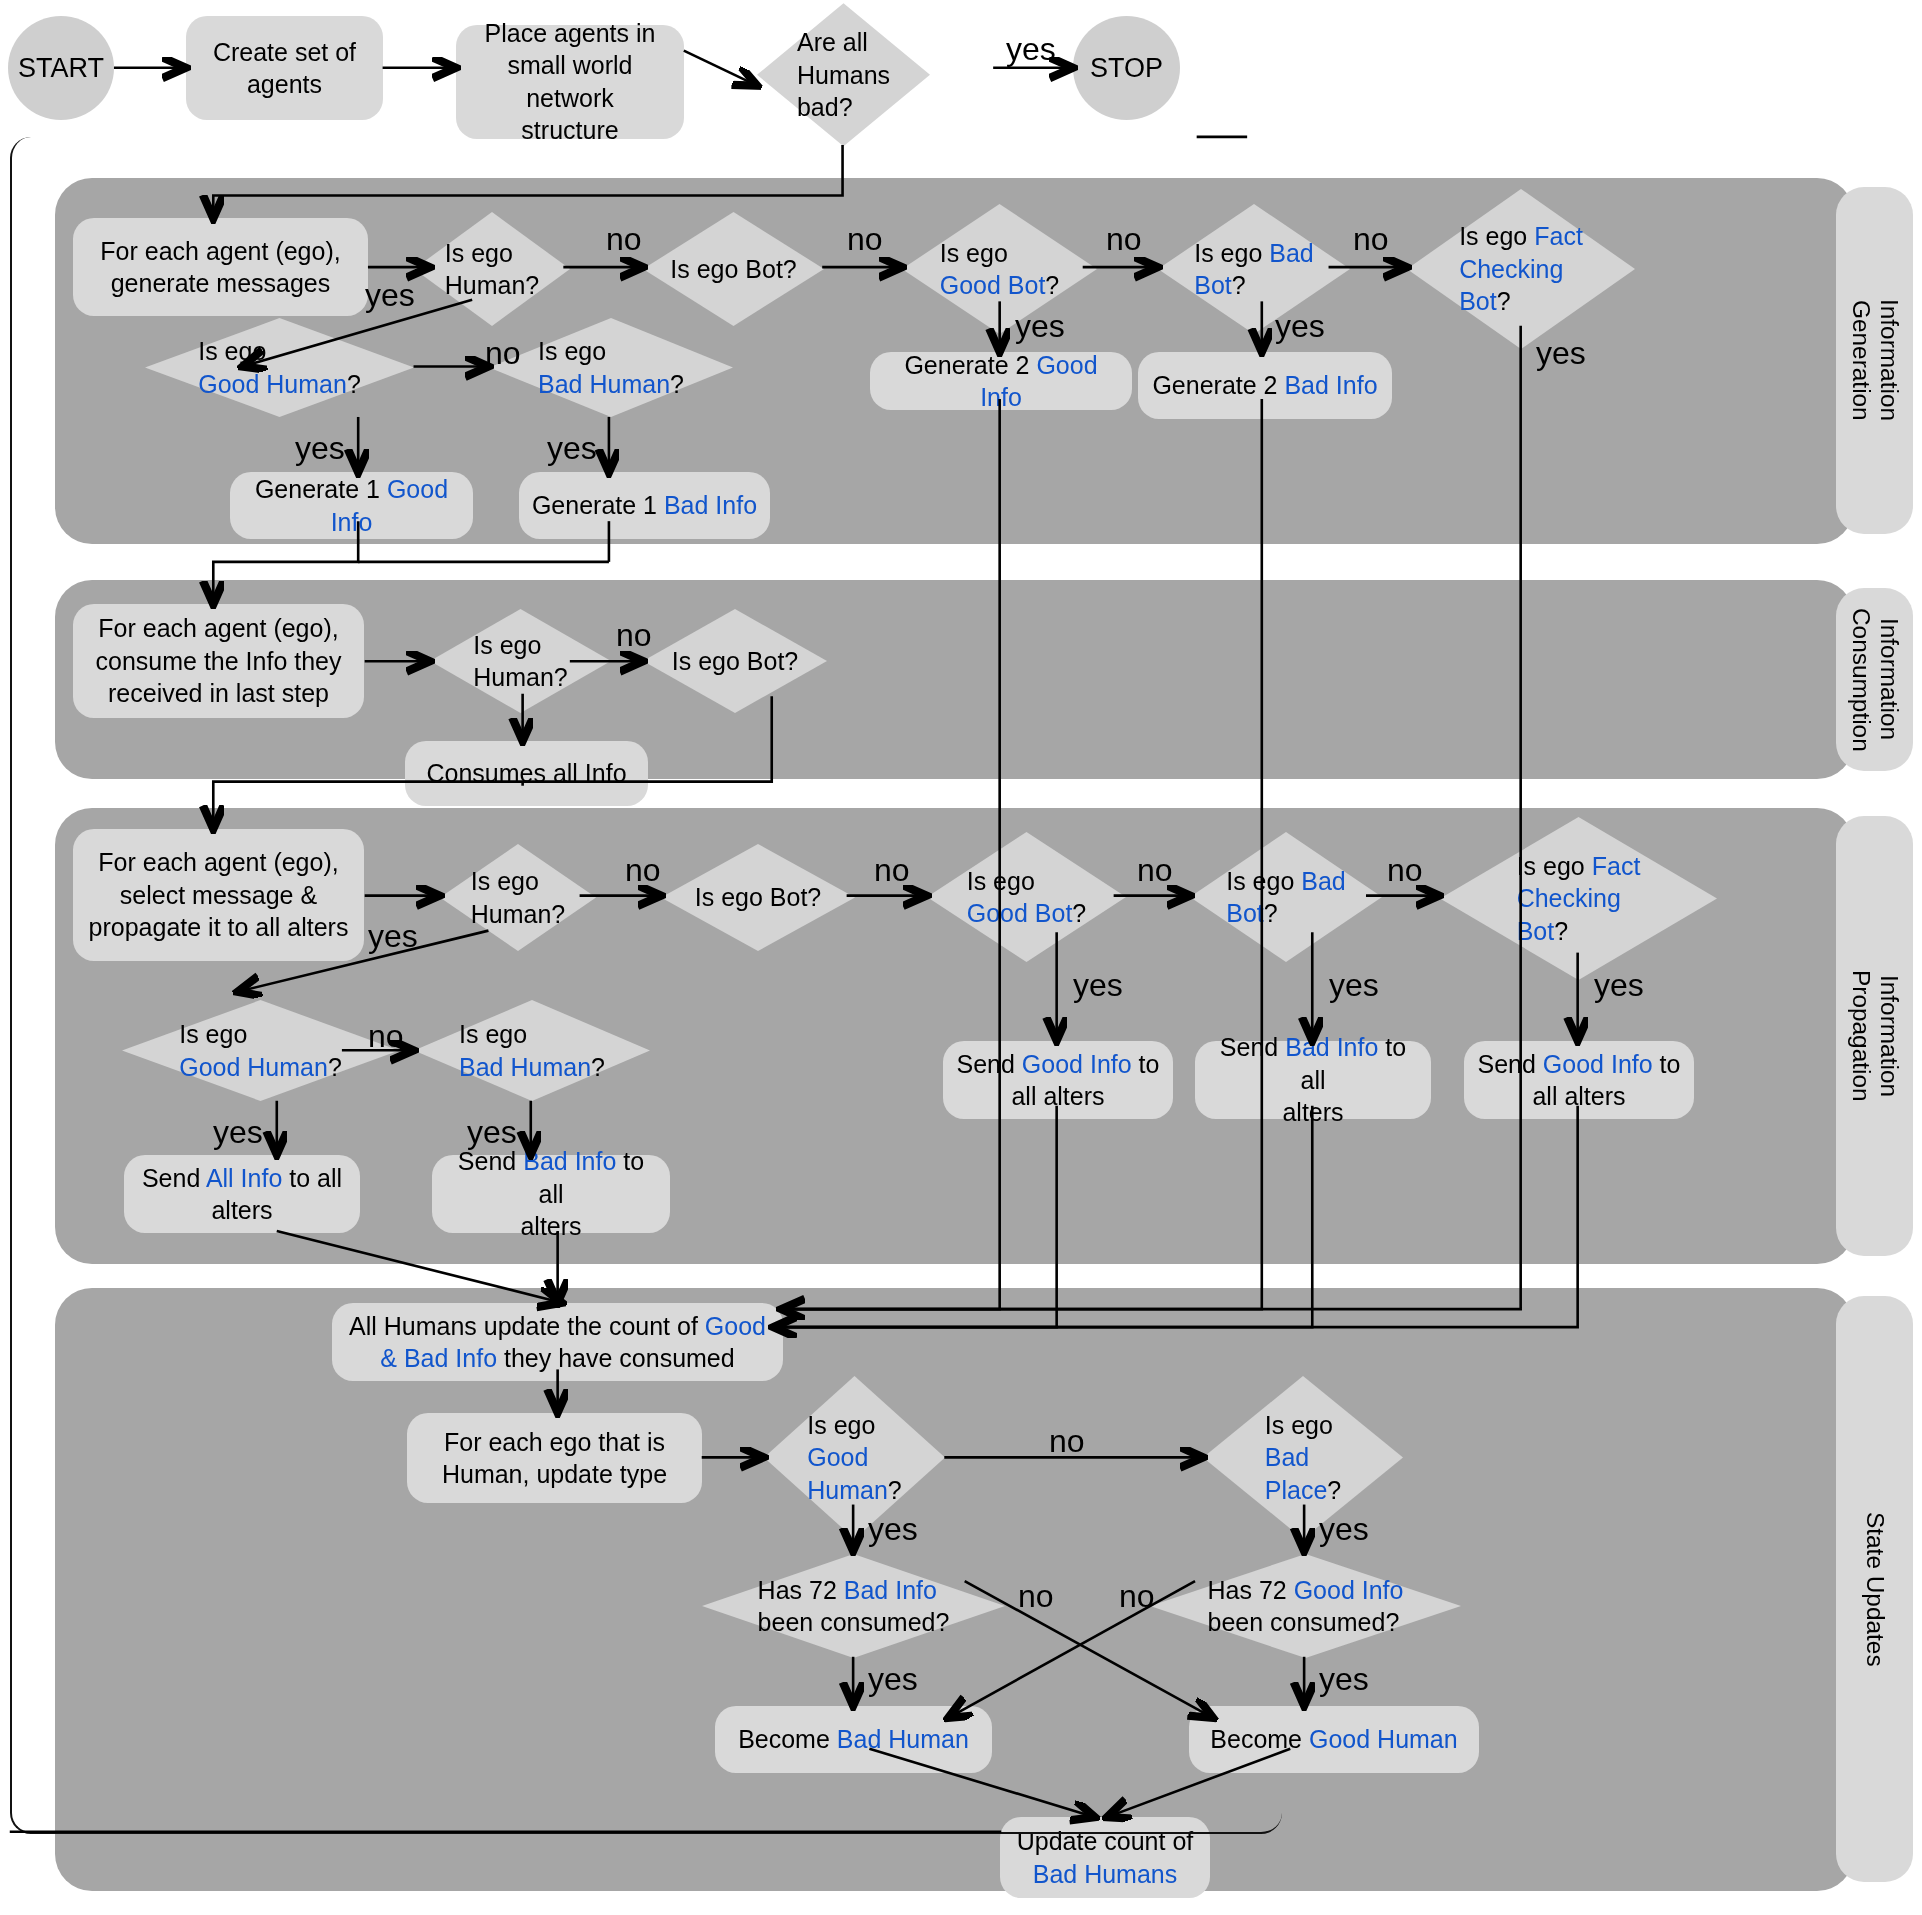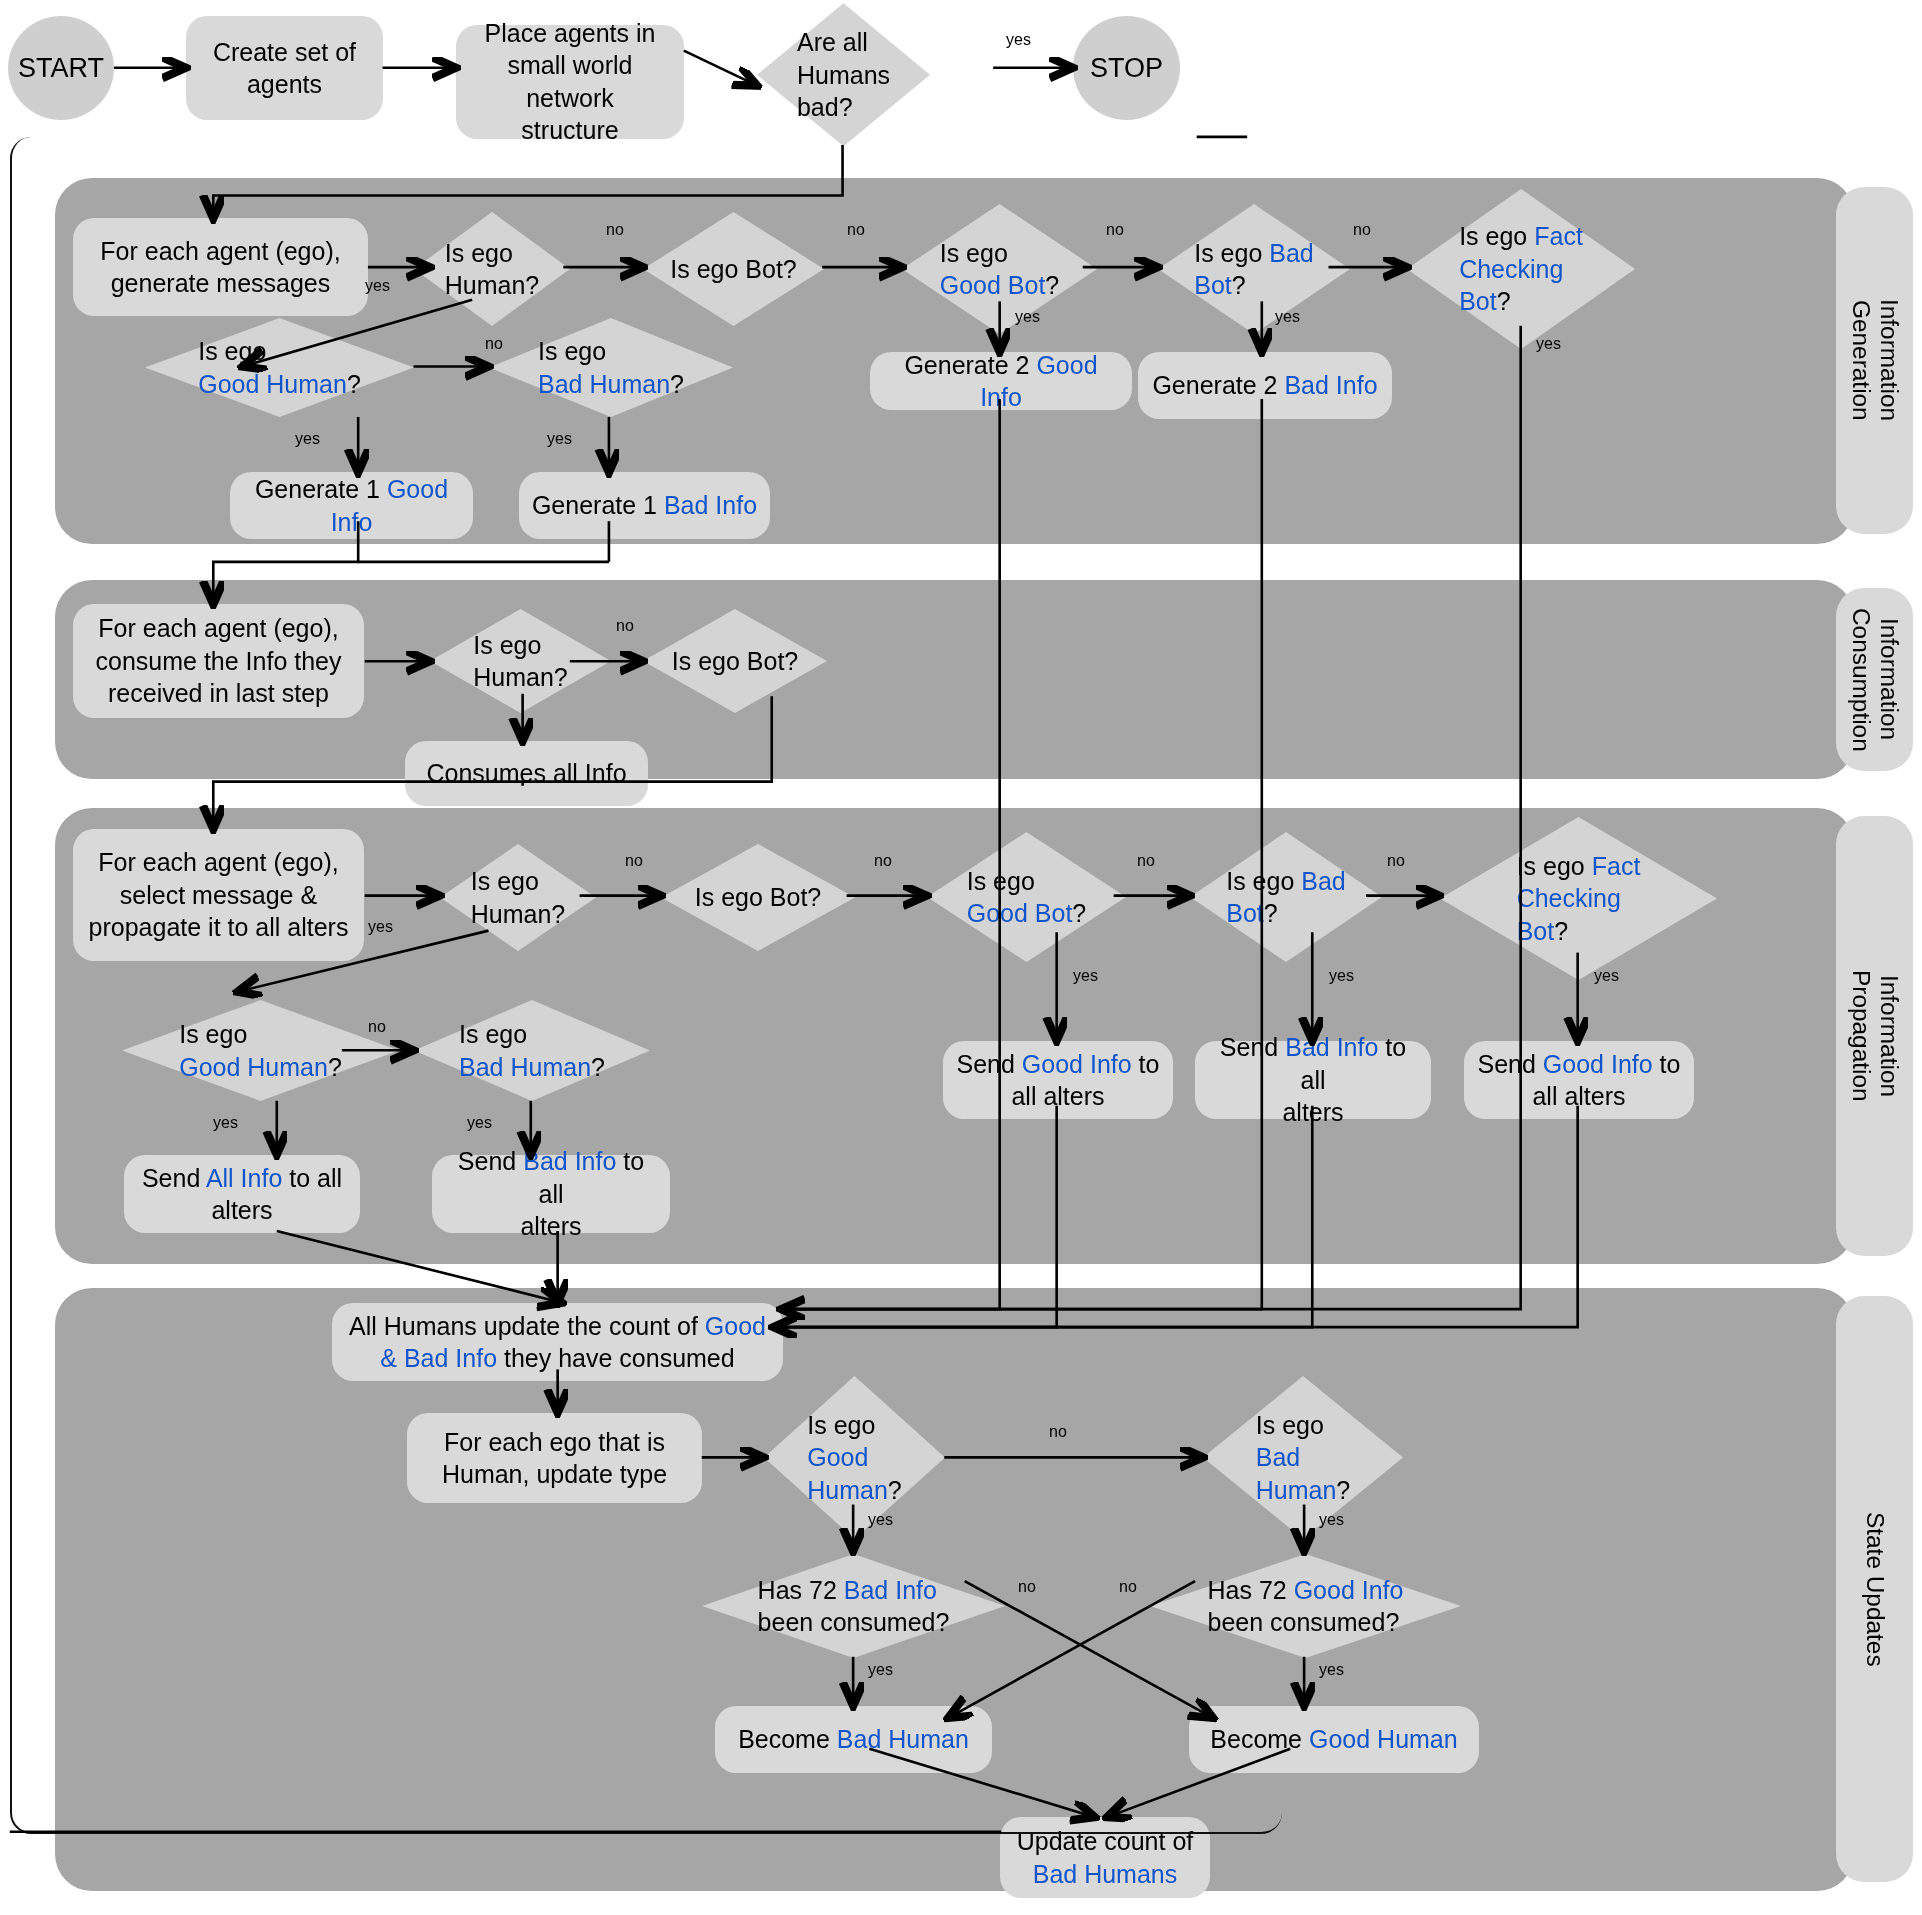--- a/index.html
+++ b/index.html
@@ -24,21 +24,21 @@
   .dec{position:absolute;}
   .dec .dmd{position:absolute;inset:0;background:#d4d4d4;
       clip-path:polygon(50% 0,100% 50%,50% 100%,0 50%);}
   .dec .tx{position:absolute;inset:0;display:flex;align-items:center;
       justify-content:center;text-align:left;font-size:25px;line-height:1.30;
       z-index:2;}
 
   .b{color:#1155cc;}
 
   
-  .elbl{position:absolute;font-size:16px;color:#000;white-space:nowrap;z-index:6;}
+  .elbl{position:absolute;font-size:32px;color:#000;white-space:nowrap;z-index:6;}
 
   svg.wires{position:absolute;left:0;top:0;width:1922px;height:1915px;
       pointer-events:none;z-index:4;}
   svg.wires line, svg.wires path, svg.wires polyline{stroke:#000;stroke-width:3.2;fill:none;}
   .loopbox{position:absolute;border:2.8px solid #111;border-radius:21px;background:transparent;z-index:1;}
 </style>
 </head>
 <body>
 
 <div id="stage">
@@ -427,21 +427,21 @@
     <div class="tx">
       <span><span>Is ego</span><br><span class="b" style="white-space:pre-line">Good
 Human</span><span>?</span></span>
     </div>
   </div>
 
   <div class="dec" style="left:1203px;top:1376px;width:200px;height:163px;">
     <div class="dmd"></div>
     <div class="tx">
       <span><span>Is ego</span><br><span class="b" style="white-space:pre-line">Bad
-Human</span><span>?</span></span>
+Place</span><span>?</span></span>
     </div>
   </div>
 
   <div class="dec" style="left:702px;top:1554px;width:303px;height:104px;">
     <div class="dmd"></div>
     <div class="tx">
       <span><span>Has 72 </span><span class="b">Bad Info</span><span style="white-space:pre-line">
 been consumed?</span></span>
     </div>
   </div>

